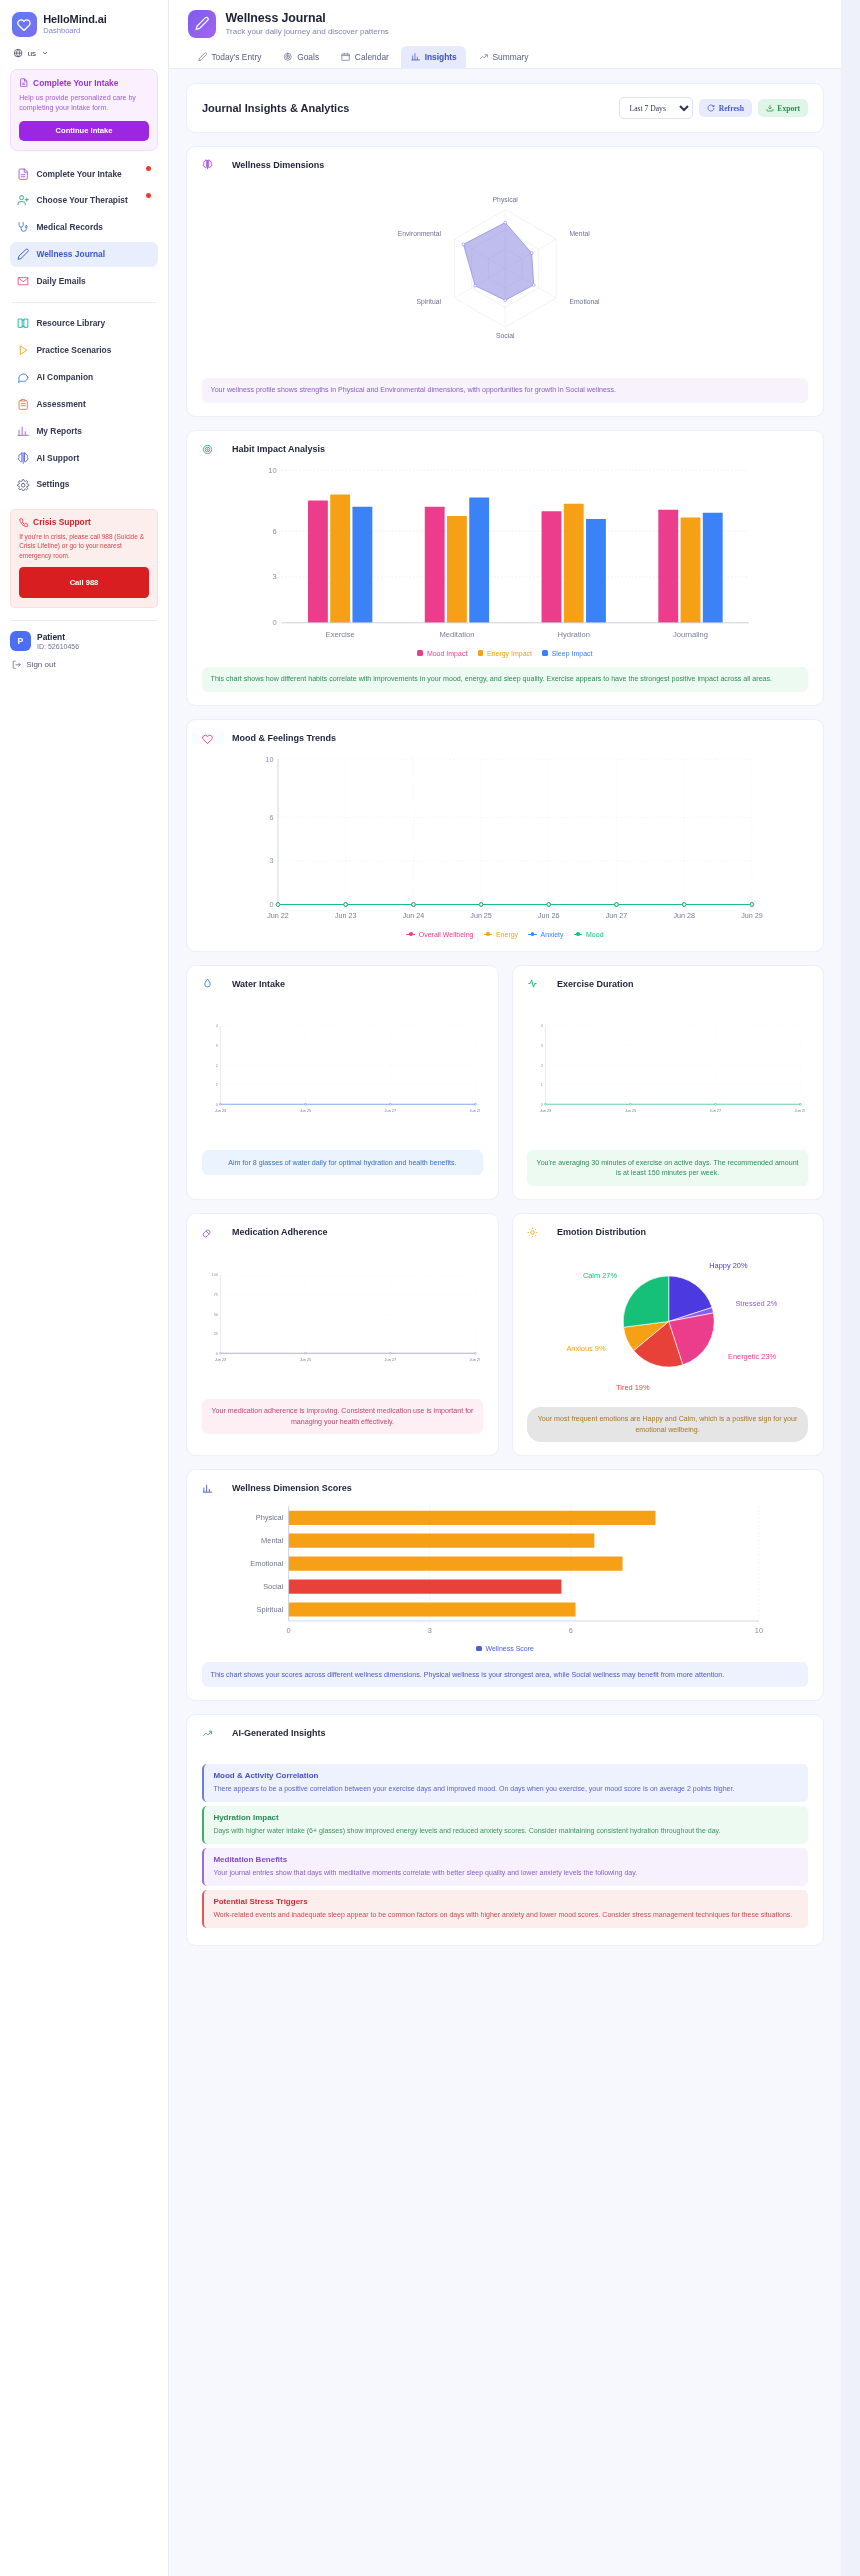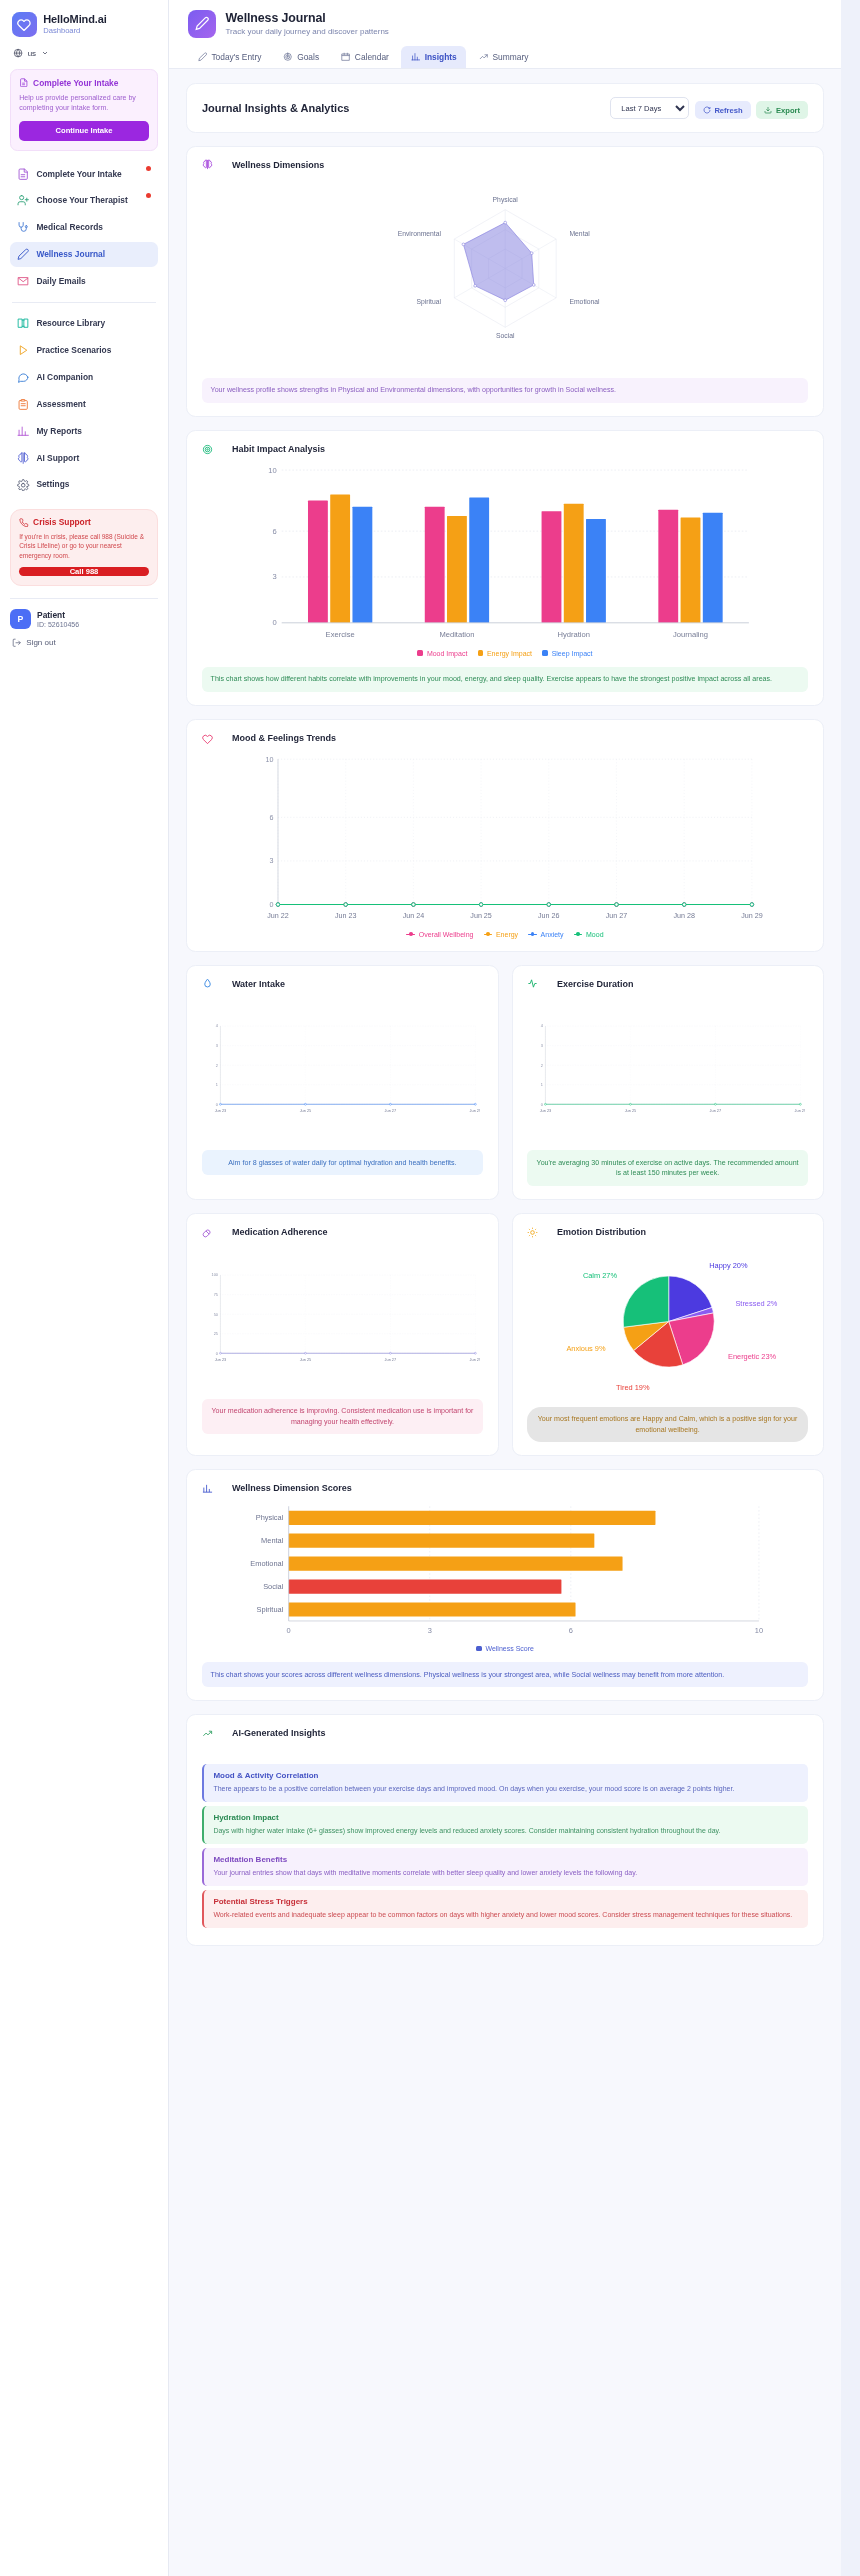--- a/index.html
+++ b/index.html
@@ -55,28 +55,28 @@
   .nav-item .ico { width: 12.4px; height: 12.4px; flex: 0 0 12.4px; display:flex; align-items:center; justify-content:center; }
   .nav-label { line-height: 1.25; }
   .dot-badge {
     position: absolute; right: 6.5px; top: 5.1px;
     width: 5.1px; height: 5.1px; border-radius: 50%; background: #ea3b30;
   }
   .nav-sep { height: 0.7px; background: #e8ebf4; margin: 6.5px 1.5px; }
 
   .crisis {
     margin-top: 11.6px; background: #fdeeee; border: 0.7px solid #fbdede;
-    border-radius: 11px; padding: 7.3px 8px 8.7px 8px;
+    border-radius: 5px; padding: 7.3px 8px 8.7px 8px;
   }
   .crisis-title { display:flex; align-items:center; gap:4.4px; font-size: 8.4px; font-weight: bold; color: #cc2229; }
   .crisis-body { font-size: 6.5px; color: #d0474c; line-height: 1.5; margin-top: 4.4px; }
   .crisis-btn {
     margin-top: 6.5px; width: 100%; border: none; cursor: pointer;
     background: #d91e22; color: #fff; font-weight: bold; font-size: 7.6px;
-    border-radius: 4.4px; padding: 0; font-family: inherit;
+    border-radius: 4.4px; padding: 11px; font-family: inherit;
   }
 
   .user-row { display: flex; align-items: center; gap: 6.5px; margin-top: 11.6px; padding-top: 10.2px; border-top: 0.7px solid #e8ebf4; }
   .avatar {
     width: 20.4px; height: 20.4px; border-radius: 5.8px; background: #4c6ef5;
     color: #fff; font-size: 8.7px; font-weight: bold;
     display: flex; align-items: center; justify-content: center;
   }
   .user-name { font-size: 8.4px; font-weight: bold; color: #24283c; }
   .user-id { font-size: 7px; color: #6c7390; margin-top: 0.7px; }
@@ -103,21 +103,21 @@
 
   .content { padding: 14.5px 17.4px 25px 17.4px; }
   .card {
     background: #fff; border: 0.7px solid #eceff7; border-radius: 9.5px;
     margin-bottom: 13px; overflow: hidden;
   }
   .card-pad { padding: 12.4px 14.5px 13px 14.5px; }
 
   .panel-head { display: flex; align-items: center; justify-content: space-between; padding: 13px 14.5px; }
   .panel-title { font-size: 11px; font-weight: bold; color: #1f2337; }
-  .head-ctrls { display: flex; align-items: flex-end; gap: 5.8px; }
+  .head-ctrls { display: flex; align-items: center; gap: 5.8px; font-family: Liberation Serif, serif; }
   select.range {
     font-family: inherit; font-size: 7.6px; color: #2f3450;
     border: 0.7px solid #dfe3ef; border-radius: 5.1px; padding: 4.4px 5.8px; background: #fff; cursor: pointer;
   }
   .btn {
     display: flex; align-items: center; gap: 3.6px; cursor: pointer;
     font-size: 7.6px; border-radius: 5.1px; padding: 4.4px 8px; border: none; font-family: inherit; font-weight: 600;
   }
   .btn-refresh { background: #e7ebfd; color: #4458c9; }
   .btn-export { background: #dff5e7; color: #2a8a51; }

